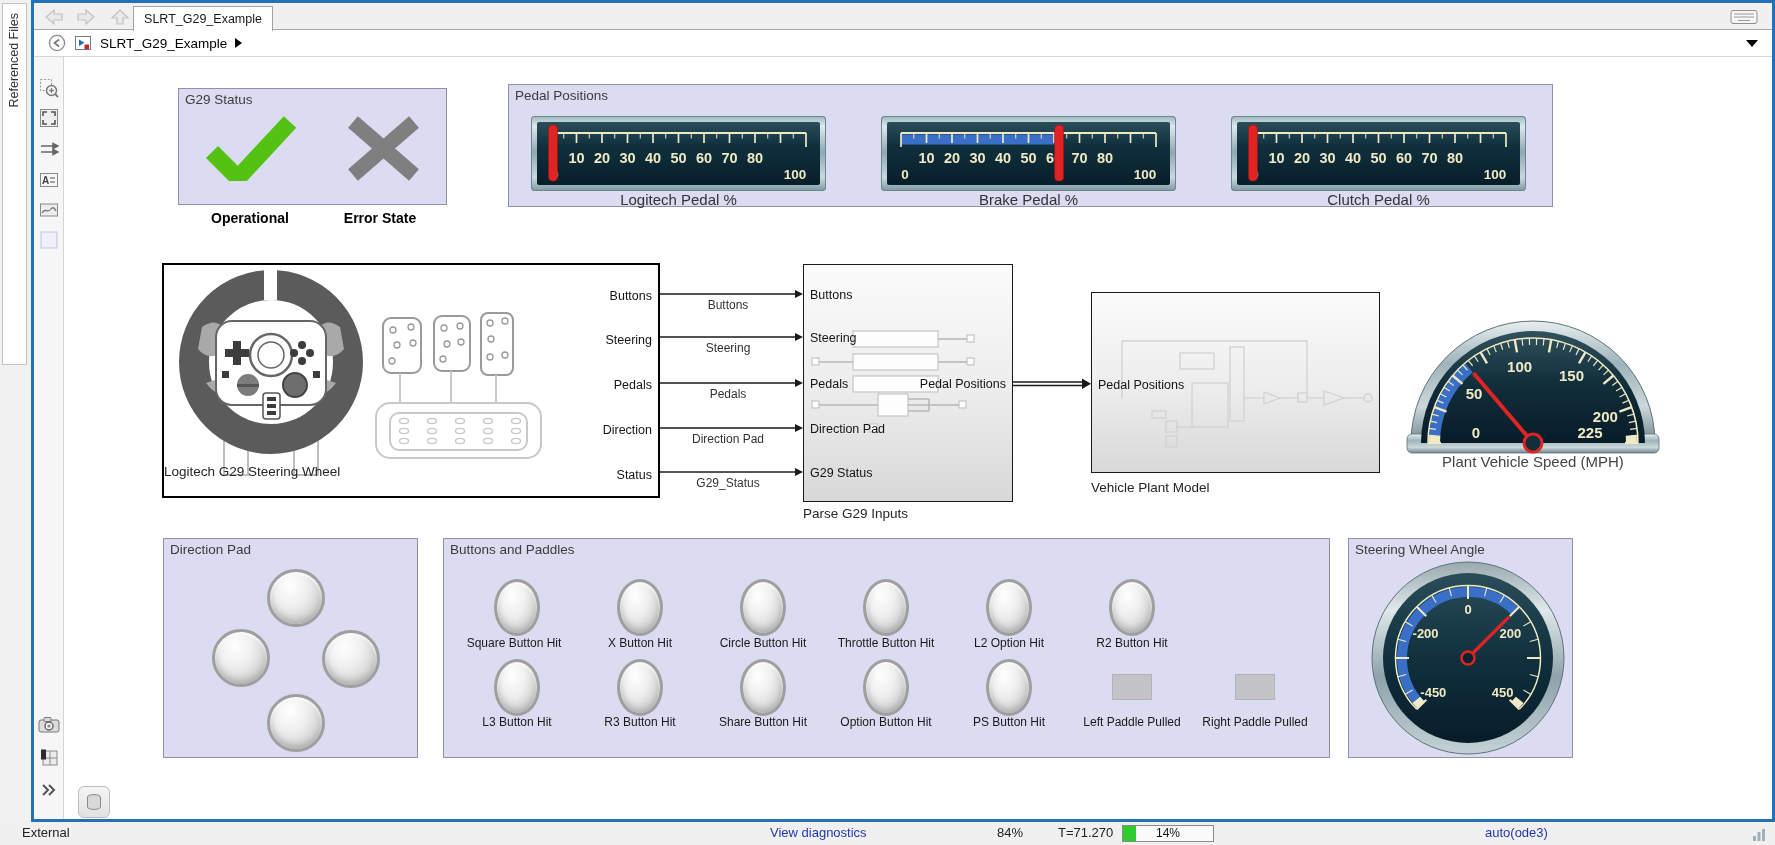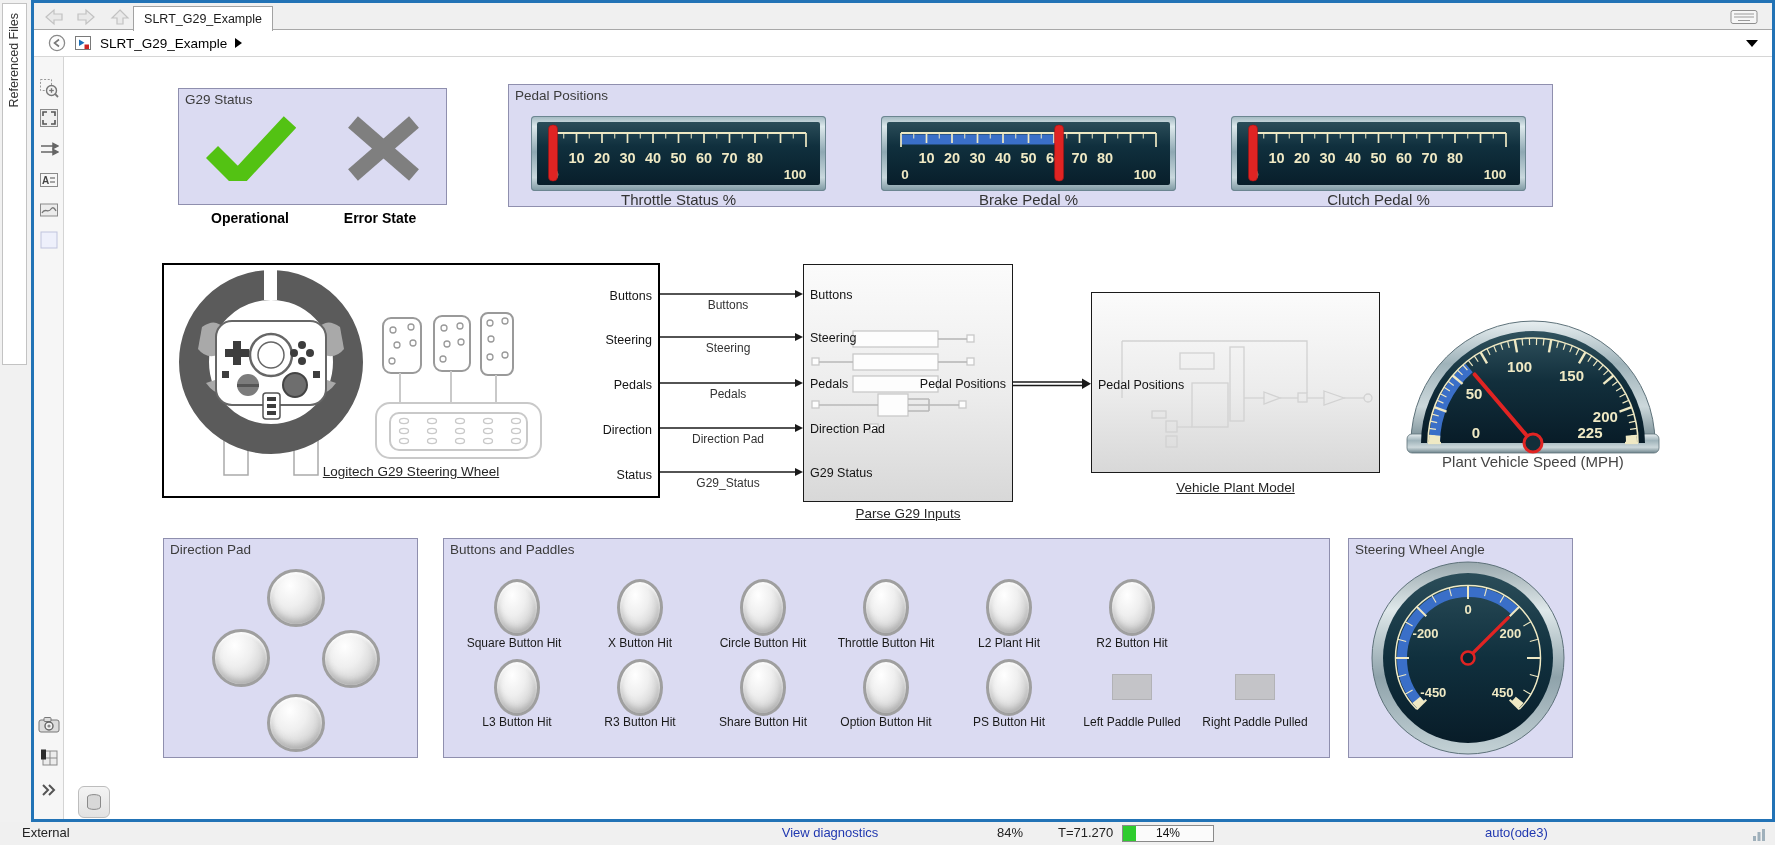--- a/index.html
+++ b/index.html
@@ -29,21 +29,21 @@
   .toolbtn{position:absolute;left:3px;width:24px;height:24px;display:flex;align-items:center;justify-content:center;}
   
   .canvas{position:absolute;left:64px;top:57px;width:1708px;height:762px;background:#fff;overflow:hidden;}
   .panel{position:absolute;background:var(--panel);border:1px solid var(--pborder);box-sizing:border-box;}
   .ptitle{position:absolute;left:6px;top:3px;font-size:13.5px;color:#3c3c3c;white-space:nowrap;}
   .blabel{position:absolute;font-weight:bold;font-size:14px;color:#000;text-align:center;}
   .block-white{position:absolute;background:#fff;border:2px solid #000;box-sizing:border-box;}
   .block-grad{position:absolute;background:linear-gradient(180deg,#fbfbfb,#ececec 55%,#d8d8d8);border:1.5px solid #1a1a1a;box-sizing:border-box;}
   .portL{position:absolute;left:6px;font-size:12.5px;color:#141414;white-space:nowrap;}
   .portR{position:absolute;right:6px;font-size:12.5px;color:#141414;white-space:nowrap;}
-  .bcaption{position:absolute;text-align:center;font-size:13.5px;color:#262626;text-decoration:underline;}
+  .bcaption{position:absolute;font-size:13.5px;color:#262626;}
   .wlabel{position:absolute;font-size:12px;color:#333;text-align:center;width:110px;}
   
   .lin-gauge{position:absolute;width:295px;height:75px;border-radius:4px;
     background:linear-gradient(180deg,#9fb6bf 0%,#dde9ec 14%,#8fa9b3 48%,#c9d8dd 82%,#7c97a1 100%);
     box-shadow:inset 0 0 0 1px #6c8691;}
   .lin-svg{position:absolute;left:6px;top:6px;width:283px;height:63px;border-radius:2px;
     background:linear-gradient(180deg,#2b4d59 0%,#10303e 38%,#081e2a 100%);}
   .glabel{position:absolute;font-size:15px;color:#333;text-align:center;width:295px;}
   .gcaption{position:absolute;font-size:15px;color:#454545;text-align:center;}
   
@@ -344,21 +344,21 @@
             <text x="116" y="41" font-size="14.5" text-anchor="middle" fill="#efe9c4" font-weight="600">40</text>
             <text x="141.5" y="41" font-size="14.5" text-anchor="middle" fill="#efe9c4" font-weight="600">50</text>
             <text x="167" y="41" font-size="14.5" text-anchor="middle" fill="#efe9c4" font-weight="600">60</text>
             <text x="192.5" y="41" font-size="14.5" text-anchor="middle" fill="#efe9c4" font-weight="600">70</text>
             <text x="218" y="41" font-size="14.5" text-anchor="middle" fill="#efe9c4" font-weight="600">80</text>
             <text x="18" y="57" font-size="13.5" text-anchor="middle" fill="#efe9c4" font-weight="600">0</text>
             <text x="258" y="57" font-size="13.5" text-anchor="middle" fill="#efe9c4" font-weight="600">100</text>
             <rect x="11.5" y="3" width="9" height="56" rx="4" fill="#e02423" stroke="#a01010" stroke-width="0.6"></rect>
           </svg>
         </div>
-      <div class="glabel" style="left:22px;top:106px">Throttle Status %</div>
+      <div class="glabel" style="left:22px;top:106px">Logitech Pedal %</div>
       <div class="glabel" style="left:372px;top:106px">Brake Pedal %</div>
       <div class="glabel" style="left:722px;top:106px">Clutch Pedal %</div>
     </div>
 
     <div class="block-white" style="left:98px;top:206px;width:498px;height:235px">
       <svg class="abs" style="left:0;top:0" width="494" height="231" viewBox="0 0 494 231">
         <rect x="60" y="170" width="24" height="40" fill="#fff" stroke="#aaa" stroke-width="1.5"></rect>
         <rect x="130" y="170" width="24" height="40" fill="#fff" stroke="#aaa" stroke-width="1.5"></rect>
         <circle cx="107" cy="97" r="77" fill="none" stroke="#5b5b5b" stroke-width="30"></circle>
         <rect x="100" y="3" width="13" height="32" fill="#fff"></rect>
@@ -590,21 +590,21 @@
       <div class="lamp" style="left:50px;top:40px;width:46px;height:57px"></div>
       <div class="lamp" style="left:173px;top:40px;width:46px;height:57px"></div>
       <div class="lamp" style="left:296px;top:40px;width:46px;height:57px"></div>
       <div class="lamp" style="left:419px;top:40px;width:46px;height:57px"></div>
       <div class="lamp" style="left:542px;top:40px;width:46px;height:57px"></div>
       <div class="lamp" style="left:665px;top:40px;width:46px;height:57px"></div>
       <div class="lamp-label" style="left:5px;top:97px">Square Button Hit</div>
       <div class="lamp-label" style="left:131px;top:97px">X Button Hit</div>
       <div class="lamp-label" style="left:254px;top:97px">Circle Button Hit</div>
       <div class="lamp-label" style="left:377px;top:97px">Throttle Button Hit</div>
-      <div class="lamp-label" style="left:500px;top:97px">L2 Plant Hit</div>
+      <div class="lamp-label" style="left:500px;top:97px">L2 Option Hit</div>
       <div class="lamp-label" style="left:623px;top:97px">R2 Button Hit</div>
       <div class="lamp" style="left:50px;top:120px;width:46px;height:57px"></div>
       <div class="lamp" style="left:173px;top:120px;width:46px;height:57px"></div>
       <div class="lamp" style="left:296px;top:120px;width:46px;height:57px"></div>
       <div class="lamp" style="left:419px;top:120px;width:46px;height:57px"></div>
       <div class="lamp" style="left:542px;top:120px;width:46px;height:57px"></div>
       <div class="paddle" style="left:668px;top:135px"></div>
       <div class="paddle" style="left:791px;top:135px"></div>
       <div class="lamp-label" style="left:8px;top:176px">L3 Button Hit</div>
       <div class="lamp-label" style="left:131px;top:176px">R3 Button Hit</div>
@@ -672,21 +672,21 @@
             <ellipse cx="9" cy="4" rx="6.5" ry="2.4"></ellipse>
             <path d="M2.5,4 V9 A6.5,2.4 0 0 0 15.5,9 V4"></path>
             <path d="M2.5,9 V14 A6.5,2.4 0 0 0 15.5,14 V9"></path>
           </g>
       </svg>
     </div>
   </div>
 
   <div class="statusbar">
     <div style="left:22px">External</div>
-    <div class="link" style="left:770px;width:120px;text-align:center">View diagnostics</div>
+    <div class="link" style="left:770px;width:120px;">View diagnostics</div>
     <div style="left:985px;width:50px;text-align:center">84%</div>
     <div style="left:1058px">T=71.270</div>
     <div class="progress" style="left:1122px">
       <div class="pfill" style="width: 14%;"></div>
       <span class="ptext">14%</span>
     </div>
     <div class="link" style="left:1485px">auto(ode3)</div>
     <svg class="abs" style="left:1752px;top:6px" width="14" height="13" viewBox="0 0 14 13">
       <g fill="#9fb0bb">
           <rect x="1" y="8" width="3" height="5"></rect>

